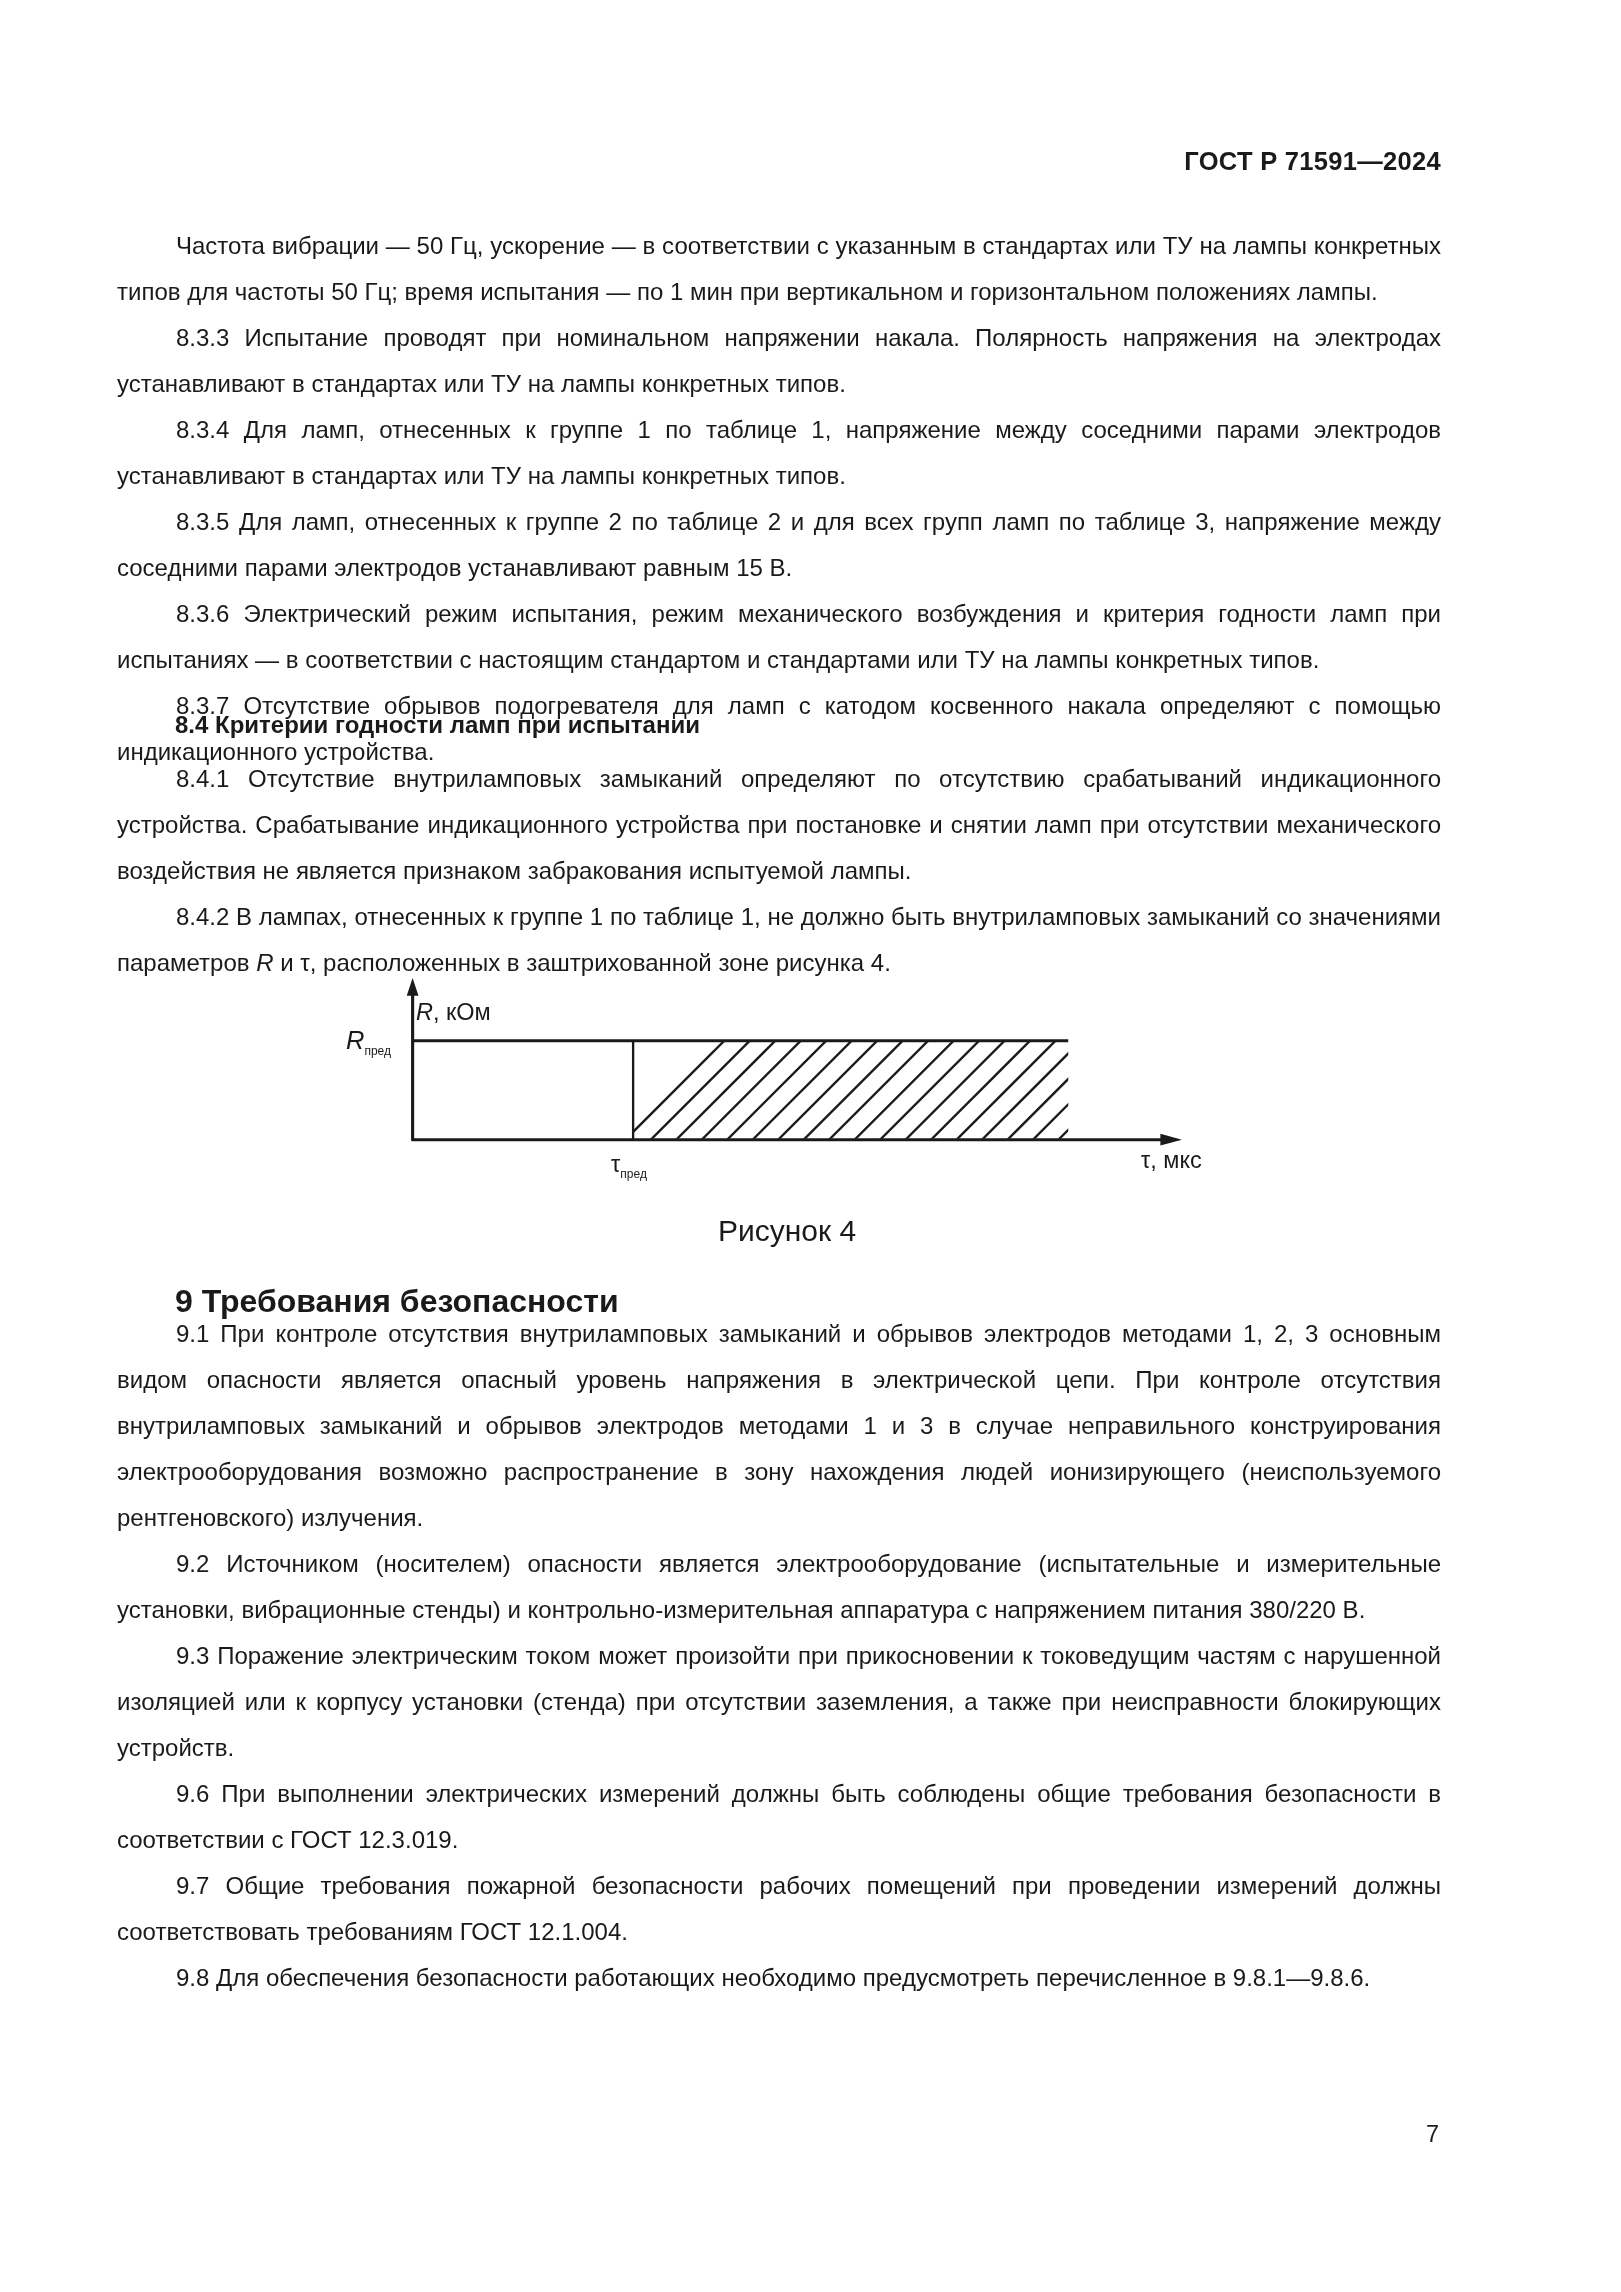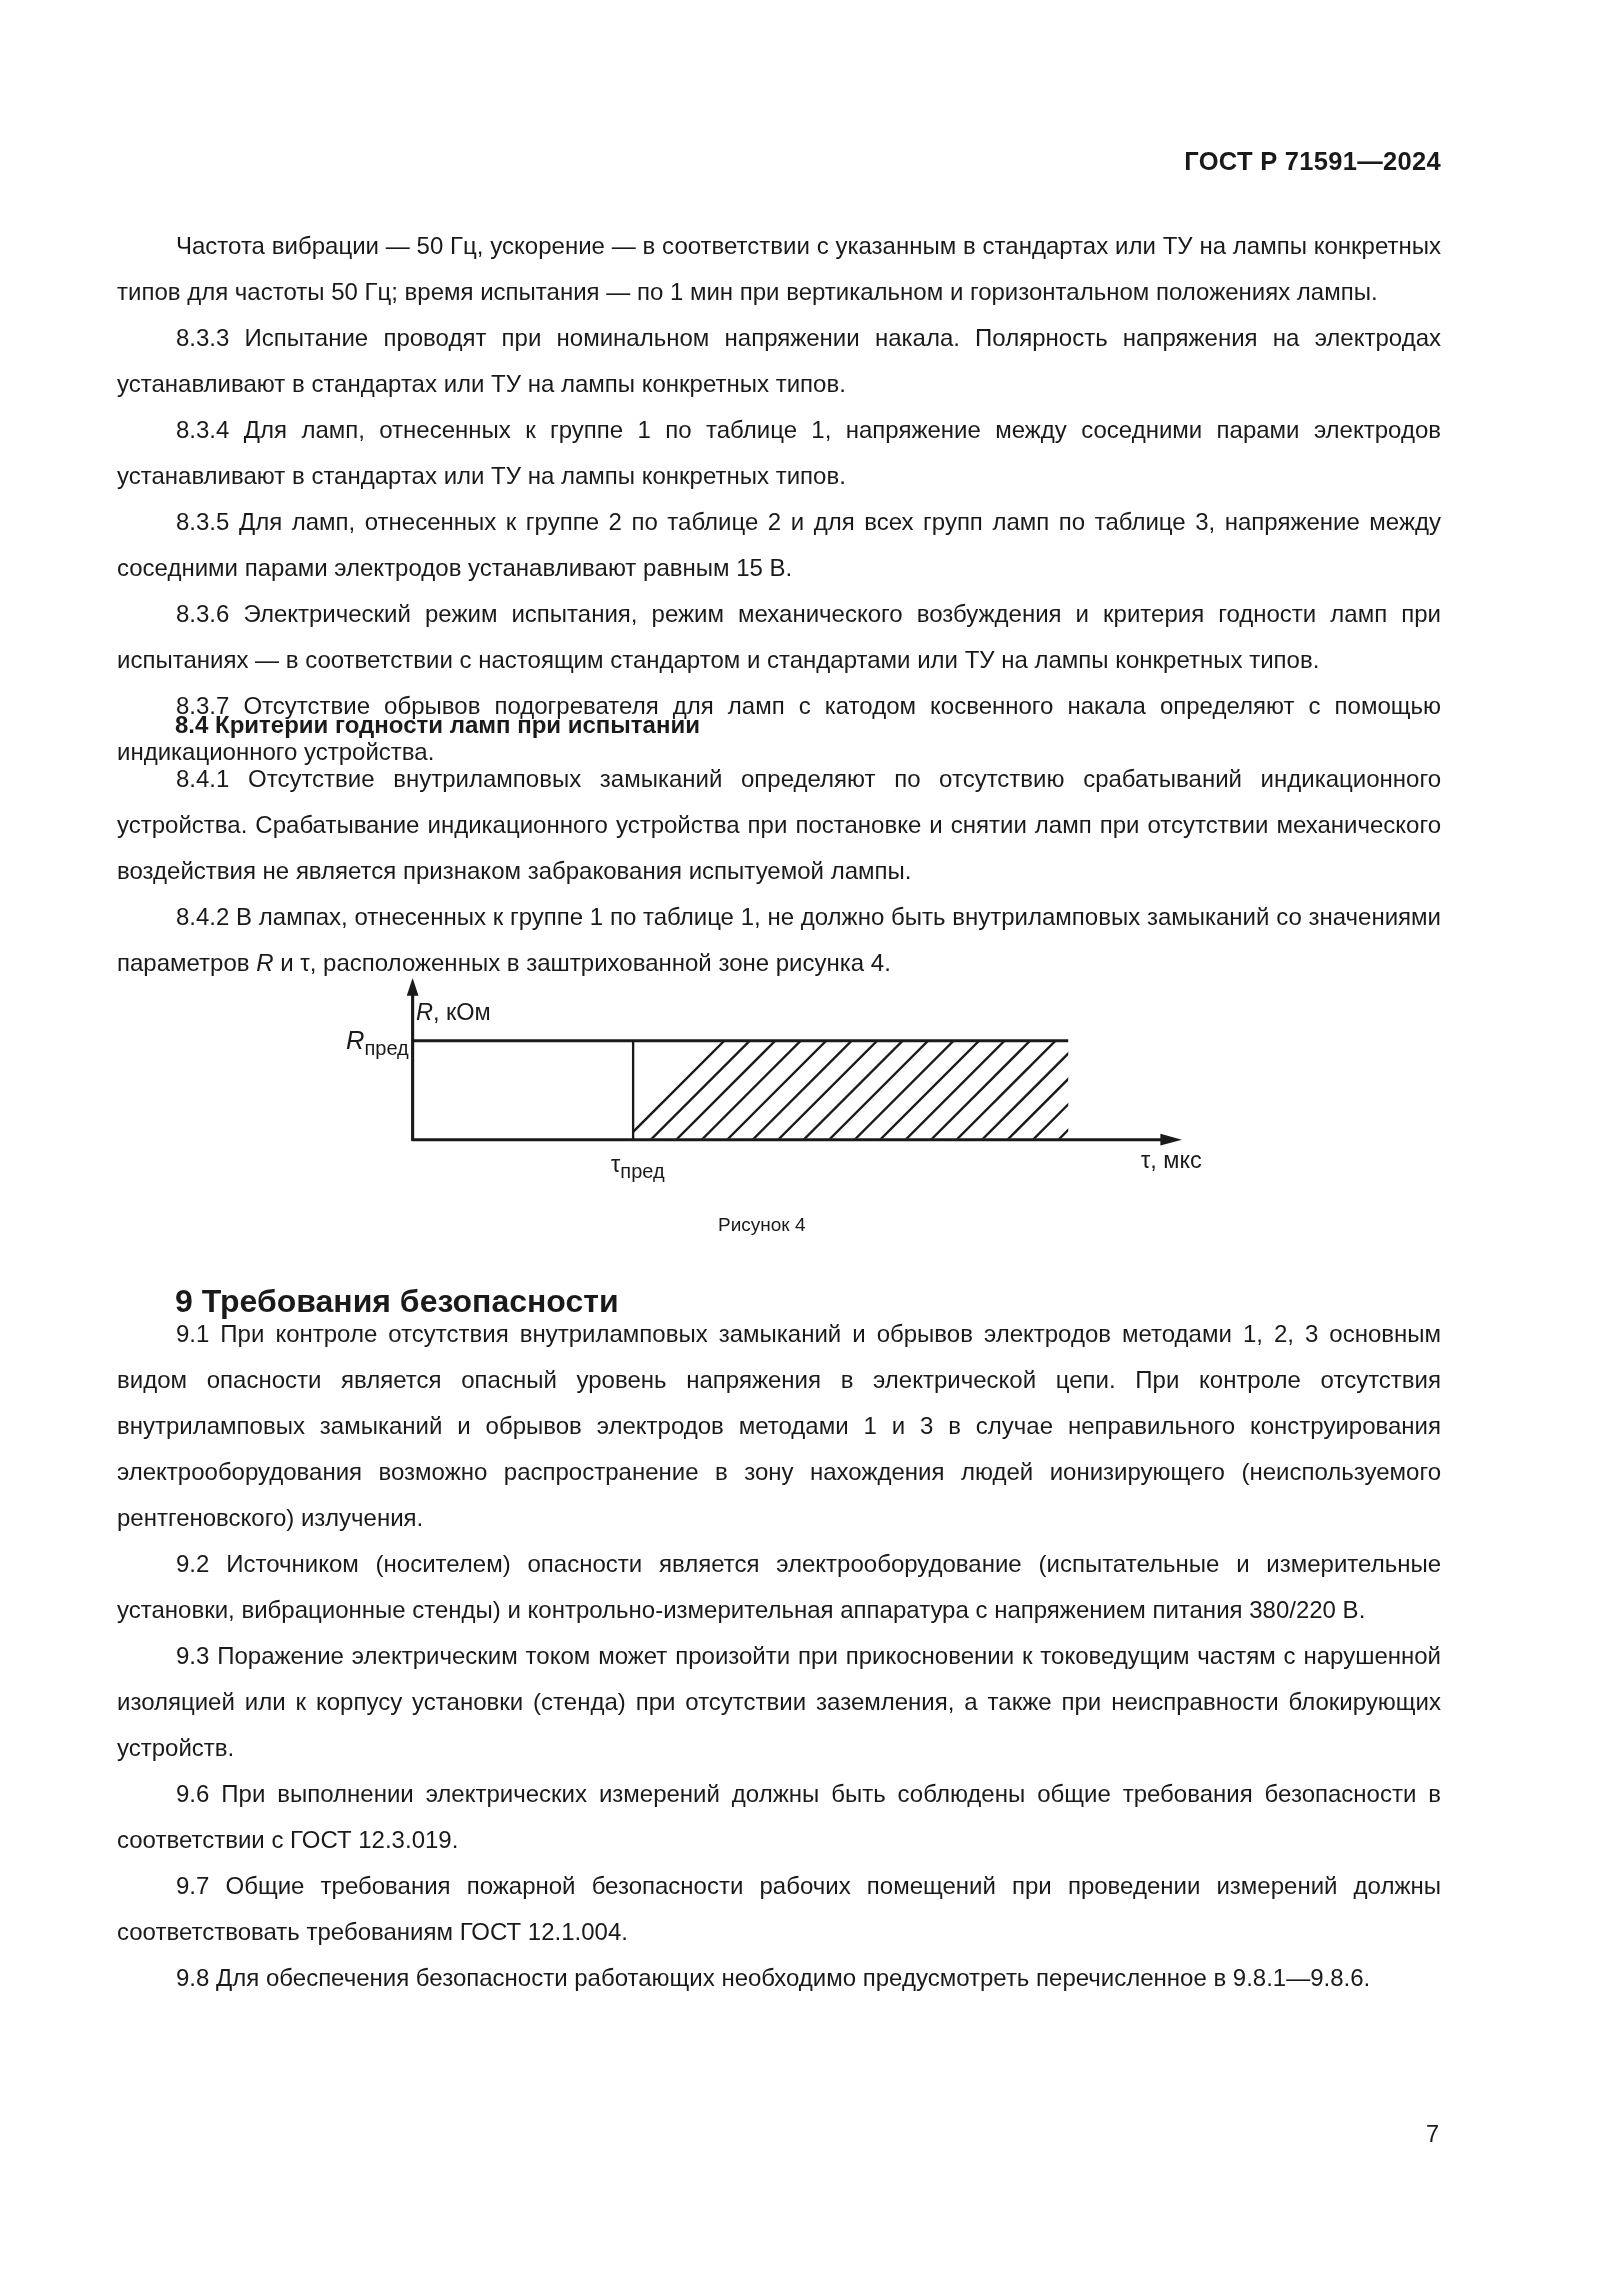--- a/index.html
+++ b/index.html
@@ -5,24 +5,24 @@
   html, body { margin: 0; padding: 0; background: #ffffff; }
   body { width: 1621px; height: 2293px; position: relative; overflow: hidden;
          font-family: "Liberation Sans", sans-serif; color: #1a1a1a; }
   .header { position: absolute; top: 147px; right: 180px; font-weight: bold; font-size: 25.5px; letter-spacing: 0.3px; }
   .text-block { position: absolute; left: 117px; width: 1324px; font-size: 24px; line-height: 46px; text-align: justify; }
   .p { margin: 0; text-indent: 59px; }
   .sub-heading { position: absolute; left: 175px; top: 711px; font-weight: bold; font-size: 24px; text-align: center; }
   .section-heading { position: absolute; left: 175px; top: 1283px; font-weight: bold; font-size: 32px; }
   .figure { position: absolute; left: 0; top: 0; width: 1621px; height: 1274px; pointer-events: none; }
   .fig-label { position: absolute; font-size: 23.5px; }
-  .fig-caption { position: absolute; top: 1214px; left: 718px; font-size: 19px; }
+  .fig-caption { position: absolute; top: 1214px; left: 718px; font-size: 30px; }
   .page-number { position: absolute; top: 2121px; right: 182px; font-size: 23.5px; }
   .ital { font-style: italic; }
-  sub { font-size: 20px; vertical-align: -5.9px; }
+  sub { font-size: 12px; vertical-align: -5.9px; }
 </style>
 </head>
 <body>
 
 <div class="header">ГОСТ Р 71591—2024</div>
 
 <div class="text-block" style="top:223px;">
   <p class="p">Частота вибрации — 50 Гц, ускорение — в соответствии с указанным в стандартах или ТУ на лампы конкретных типов для частоты 50 Гц; время испытания — по 1 мин при вертикальном и горизонтальном положениях лампы.</p>
   <p class="p">8.3.3 Испытание проводят при номинальном напряжении накала. Полярность напряжения на электродах устанавливают в стандартах или ТУ на лампы конкретных типов.</p>
   <p class="p">8.3.4 Для ламп, отнесенных к группе 1 по таблице 1, напряжение между соседними парами электродов устанавливают в стандартах или ТУ на лампы конкретных типов.</p>

